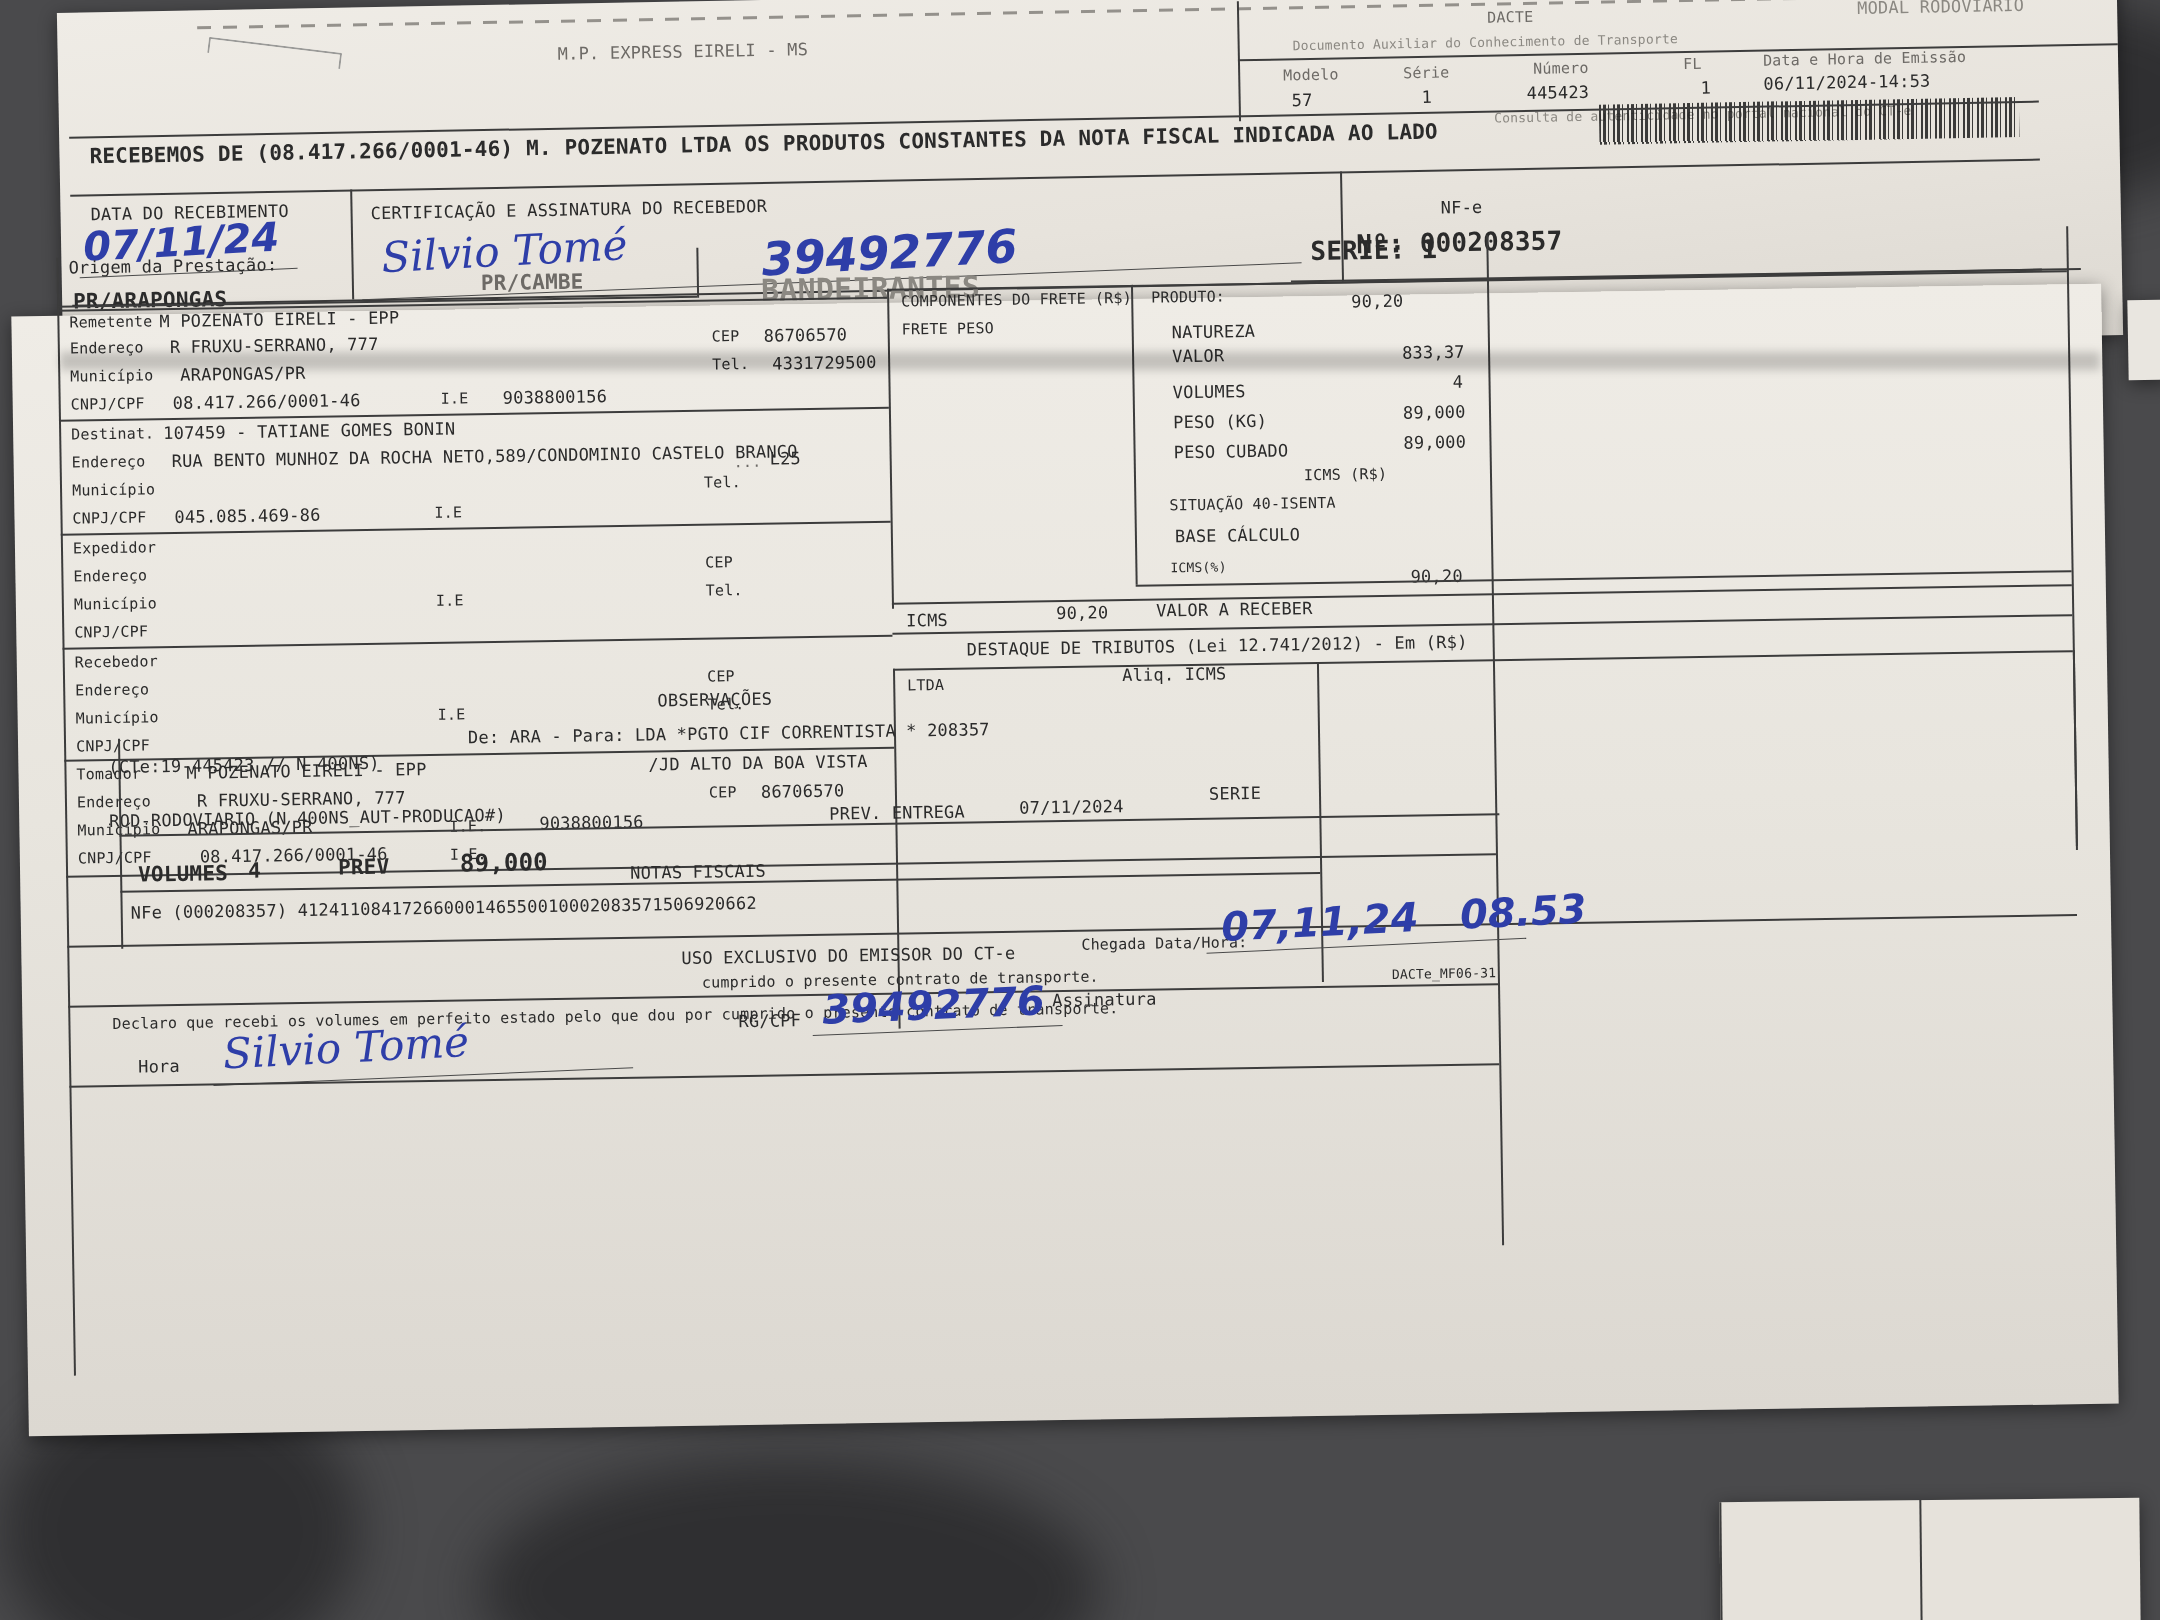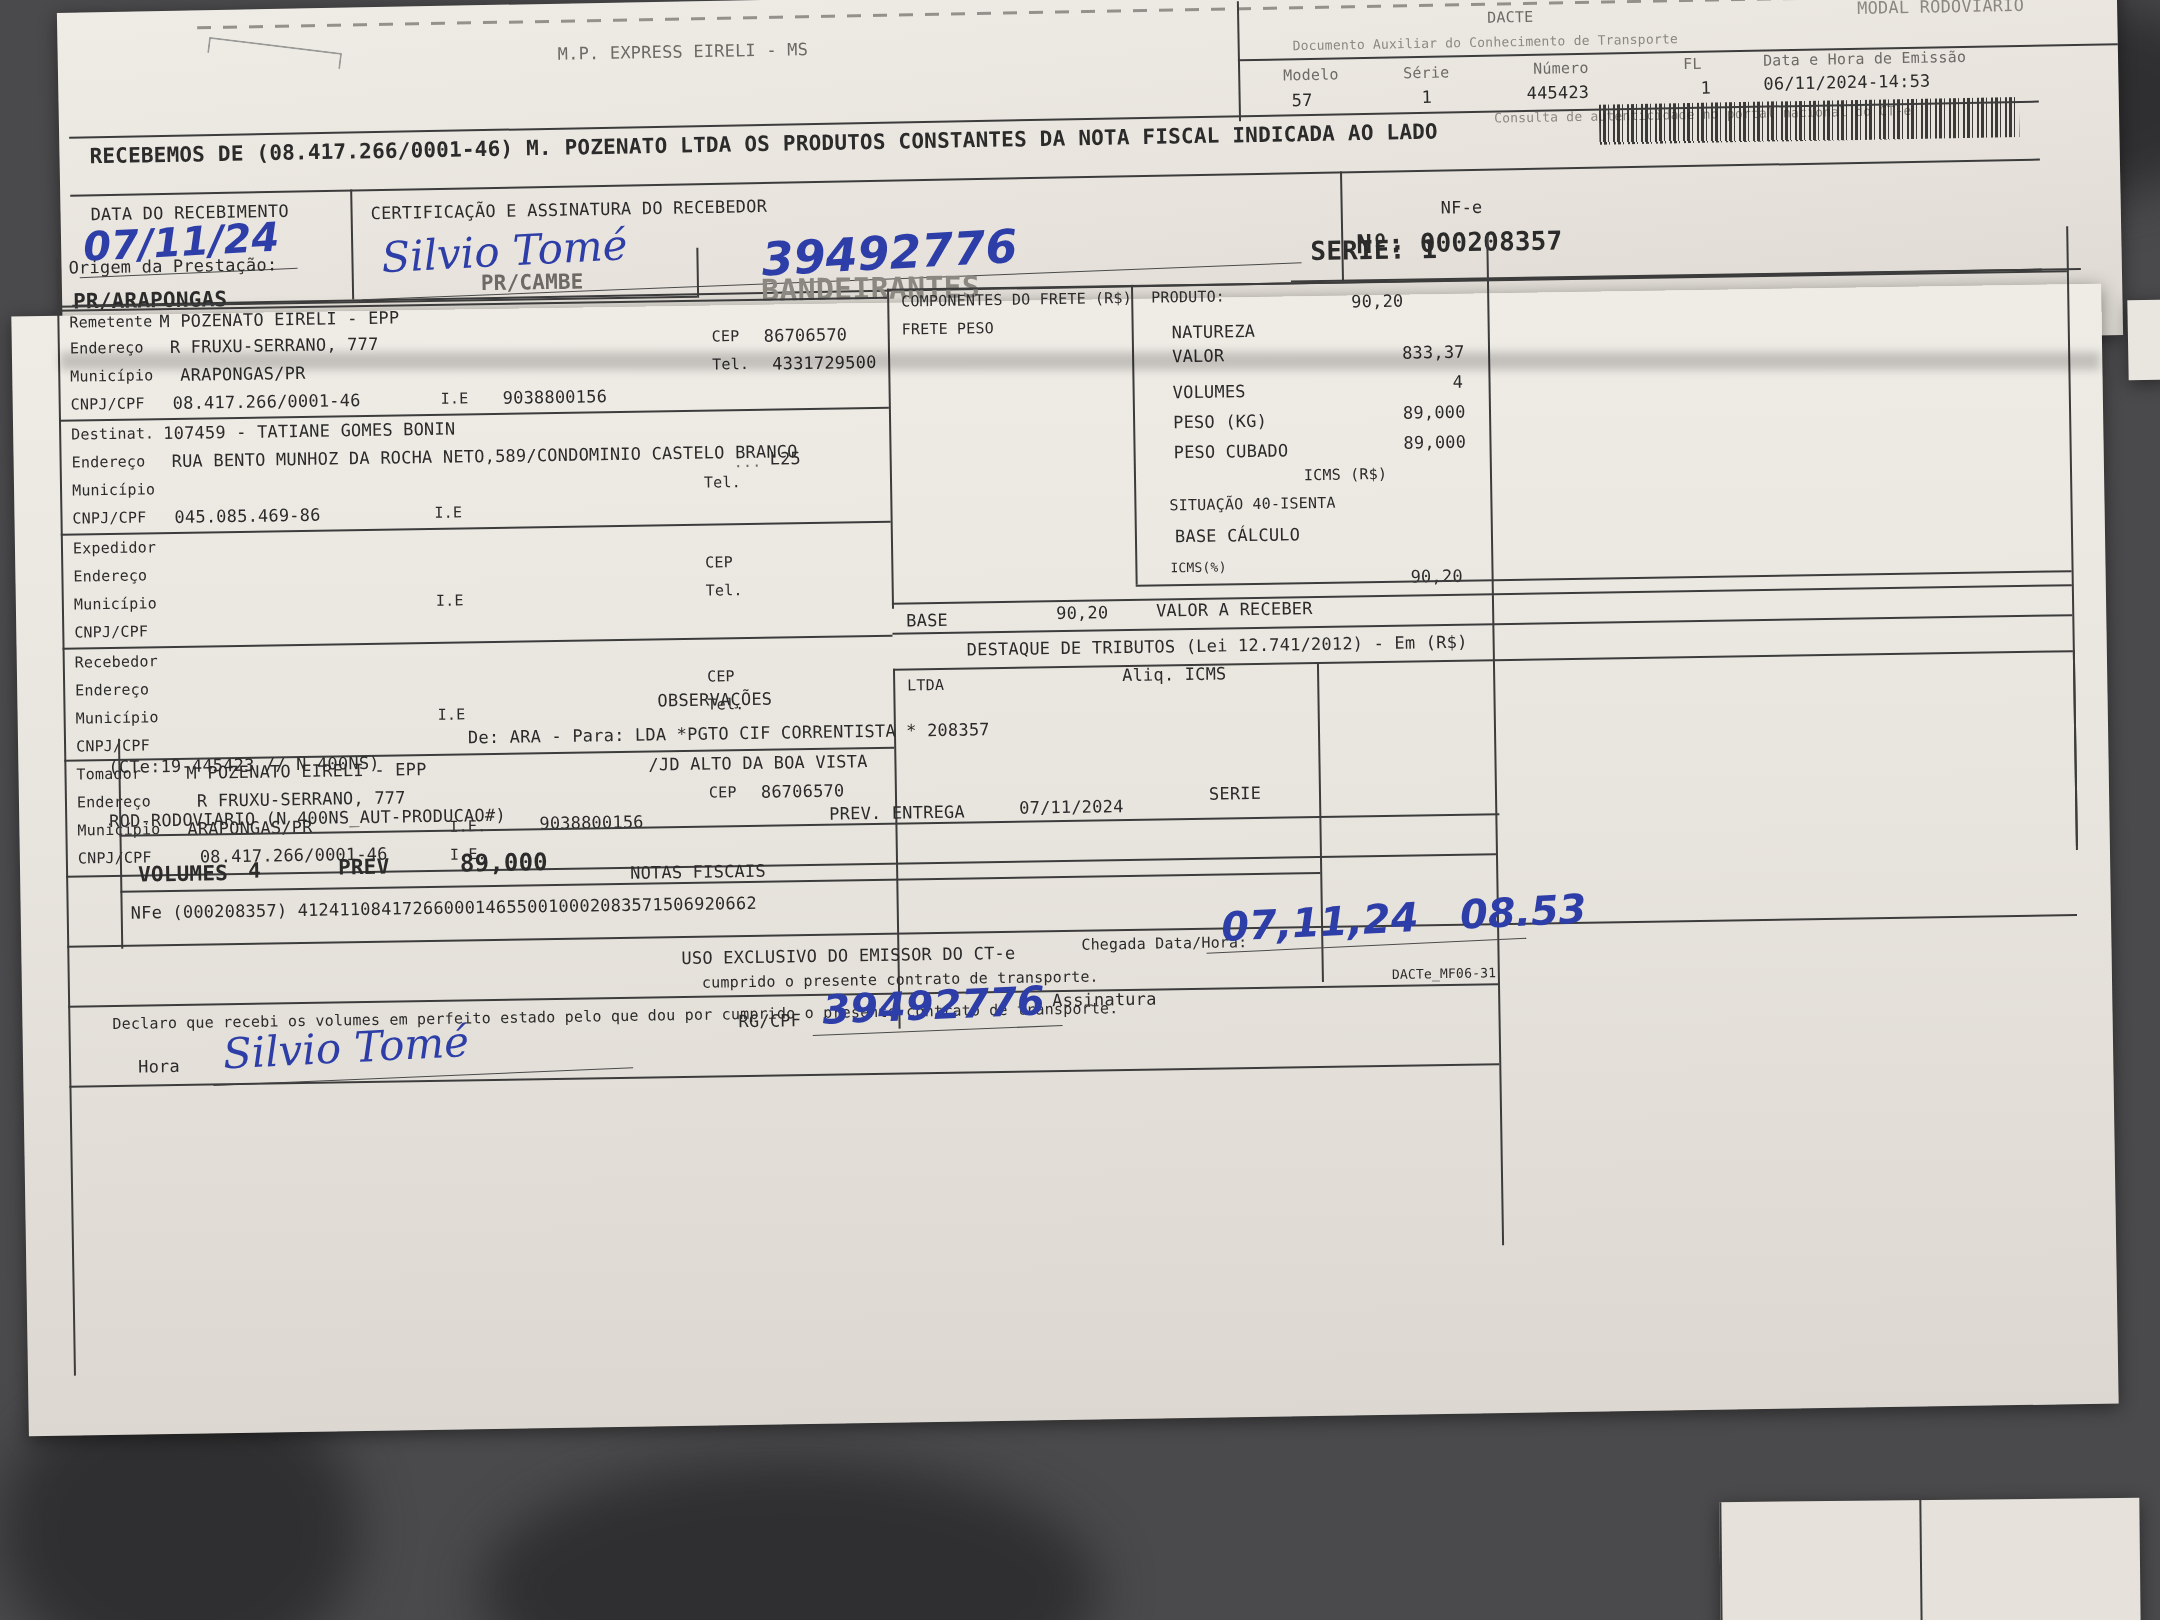--- a/index.html
+++ b/index.html
@@ -287,21 +287,21 @@
 
     <span class="t sm" style="left:1290px; top:170px;">ICMS (R$)</span>
     <span class="t sm" style="left:1155px; top:198px;">SITUAÇÃO 40-ISENTA</span>
     <span class="t md" style="left:1160px; top:228px;">BASE CÁLCULO</span>
     <span class="t tiny" style="left:1155px; top:262px;">ICMS(%)</span>
     <span class="t md" style="left:1395px; top:272px;">90,20</span>
 
     <div class="ln hl" style="left:1120px; top:286px; width:936px;"></div>
     <div class="ln hl" style="left:876px; top:300px; width:1180px;"></div>
 
-    <span class="t md" style="left:890px; top:308px;">BASE</span>
+    <span class="t md" style="left:890px; top:308px;">ICMS</span>
     <span class="t md" style="left:1040px; top:303px;">90,20</span>
     <span class="t md" style="left:1140px; top:302px;">VALOR A RECEBER</span>
 
     <div class="ln hl" style="left:876px; top:330px; width:1180px;"></div>
 
     <span class="t md" style="left:950px; top:338px;">DESTAQUE DE TRIBUTOS (Lei 12.741/2012) - Em (R$)</span>
     <span class="t sm" style="left:890px; top:374px;">LTDA</span>
     <span class="t md" style="left:1105px; top:366px;">Aliq. ICMS</span>
     <div class="ln hl" style="left:876px; top:366px; width:1180px;"></div>
     <div class="ln vl" style="left:876px; top:366px; height:360px;"></div>

